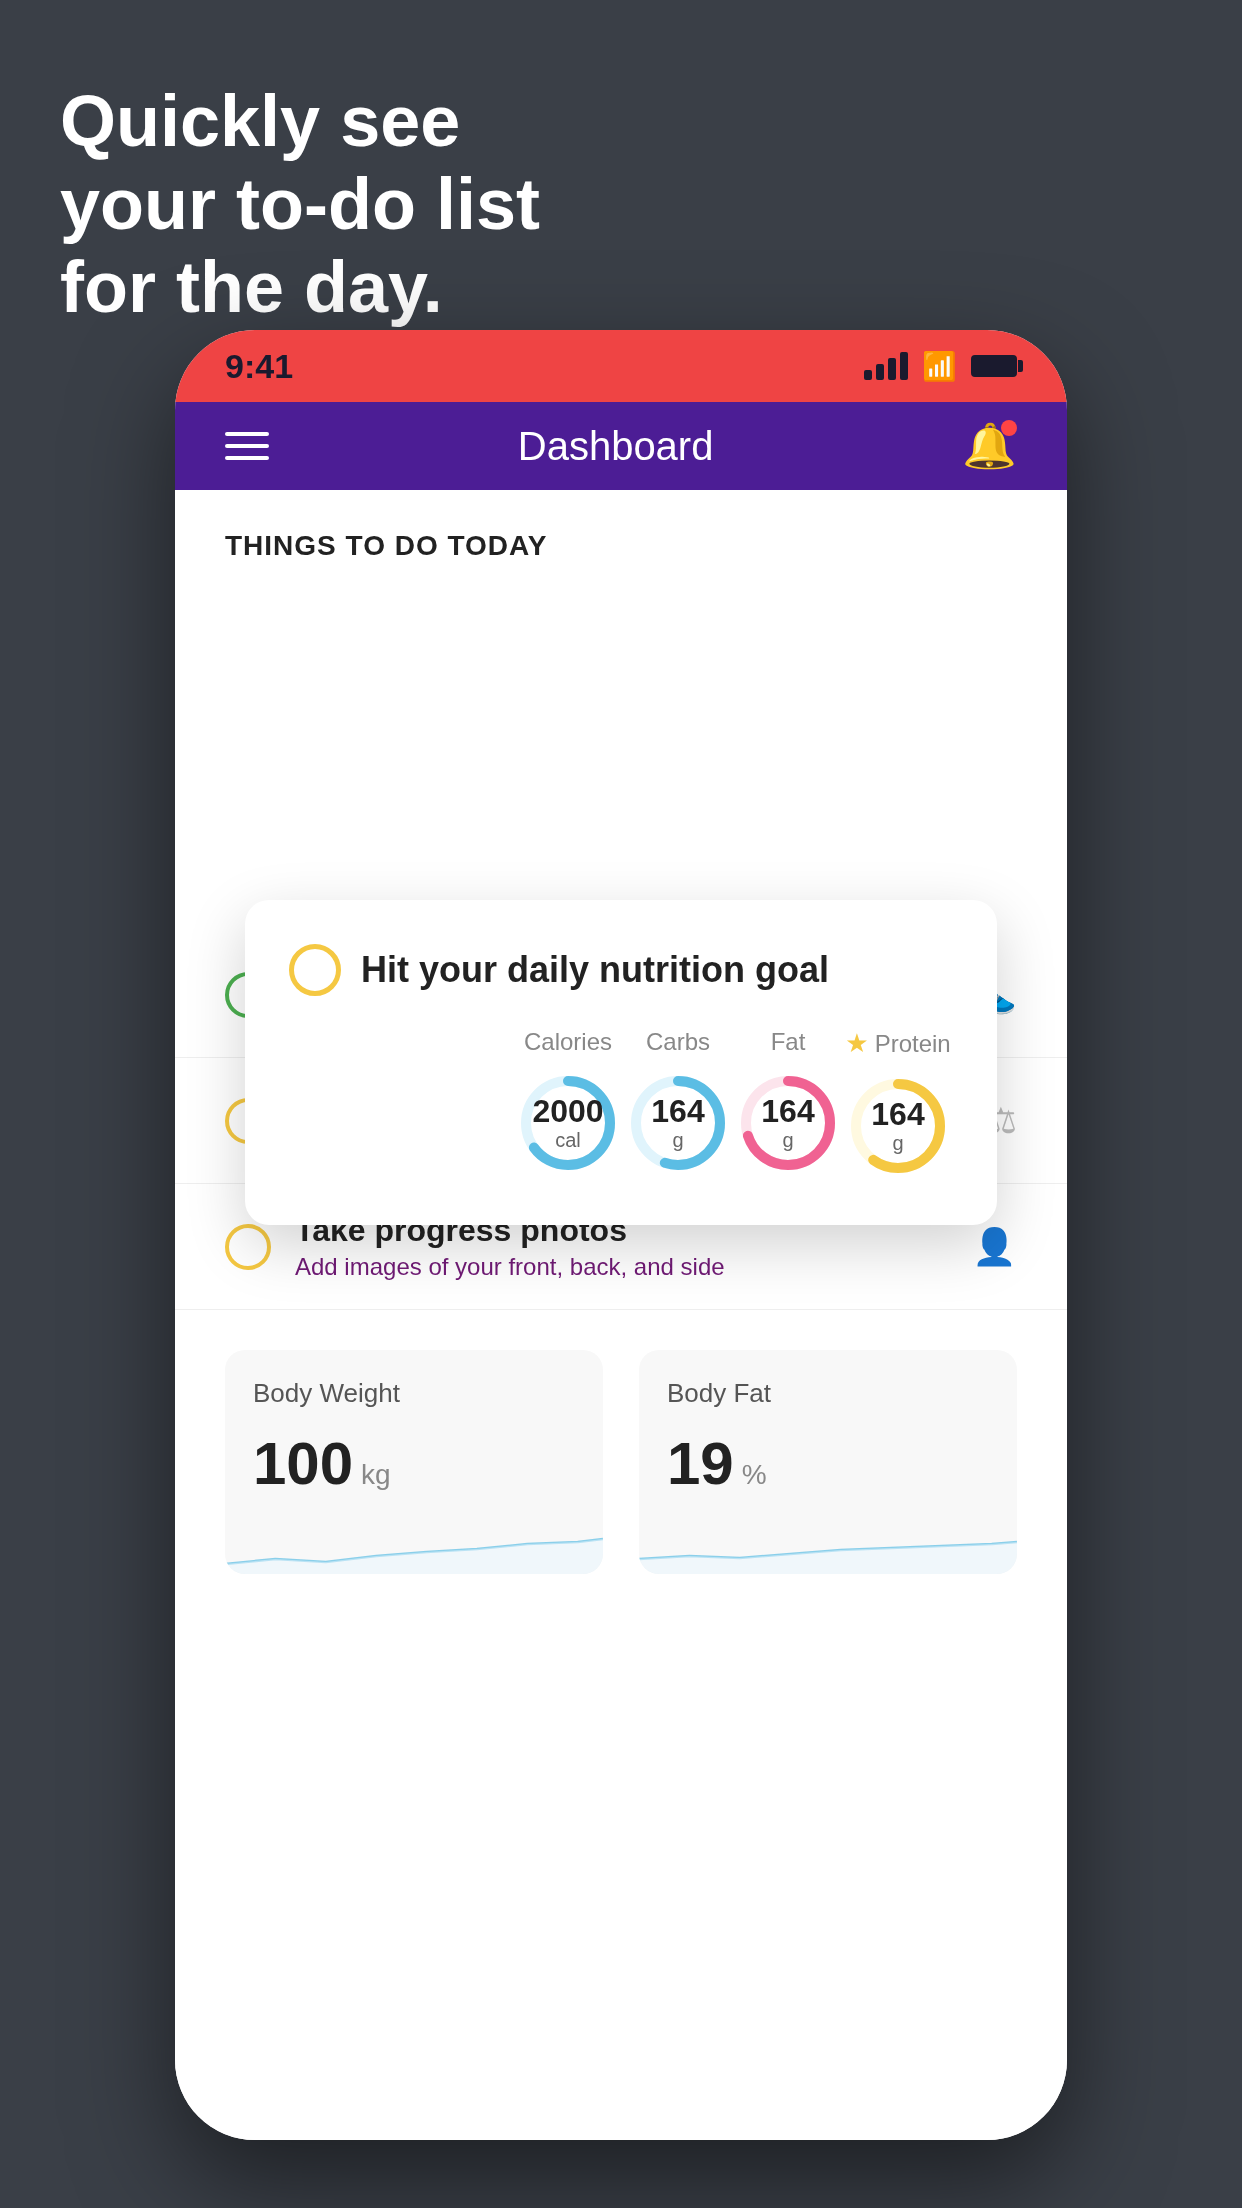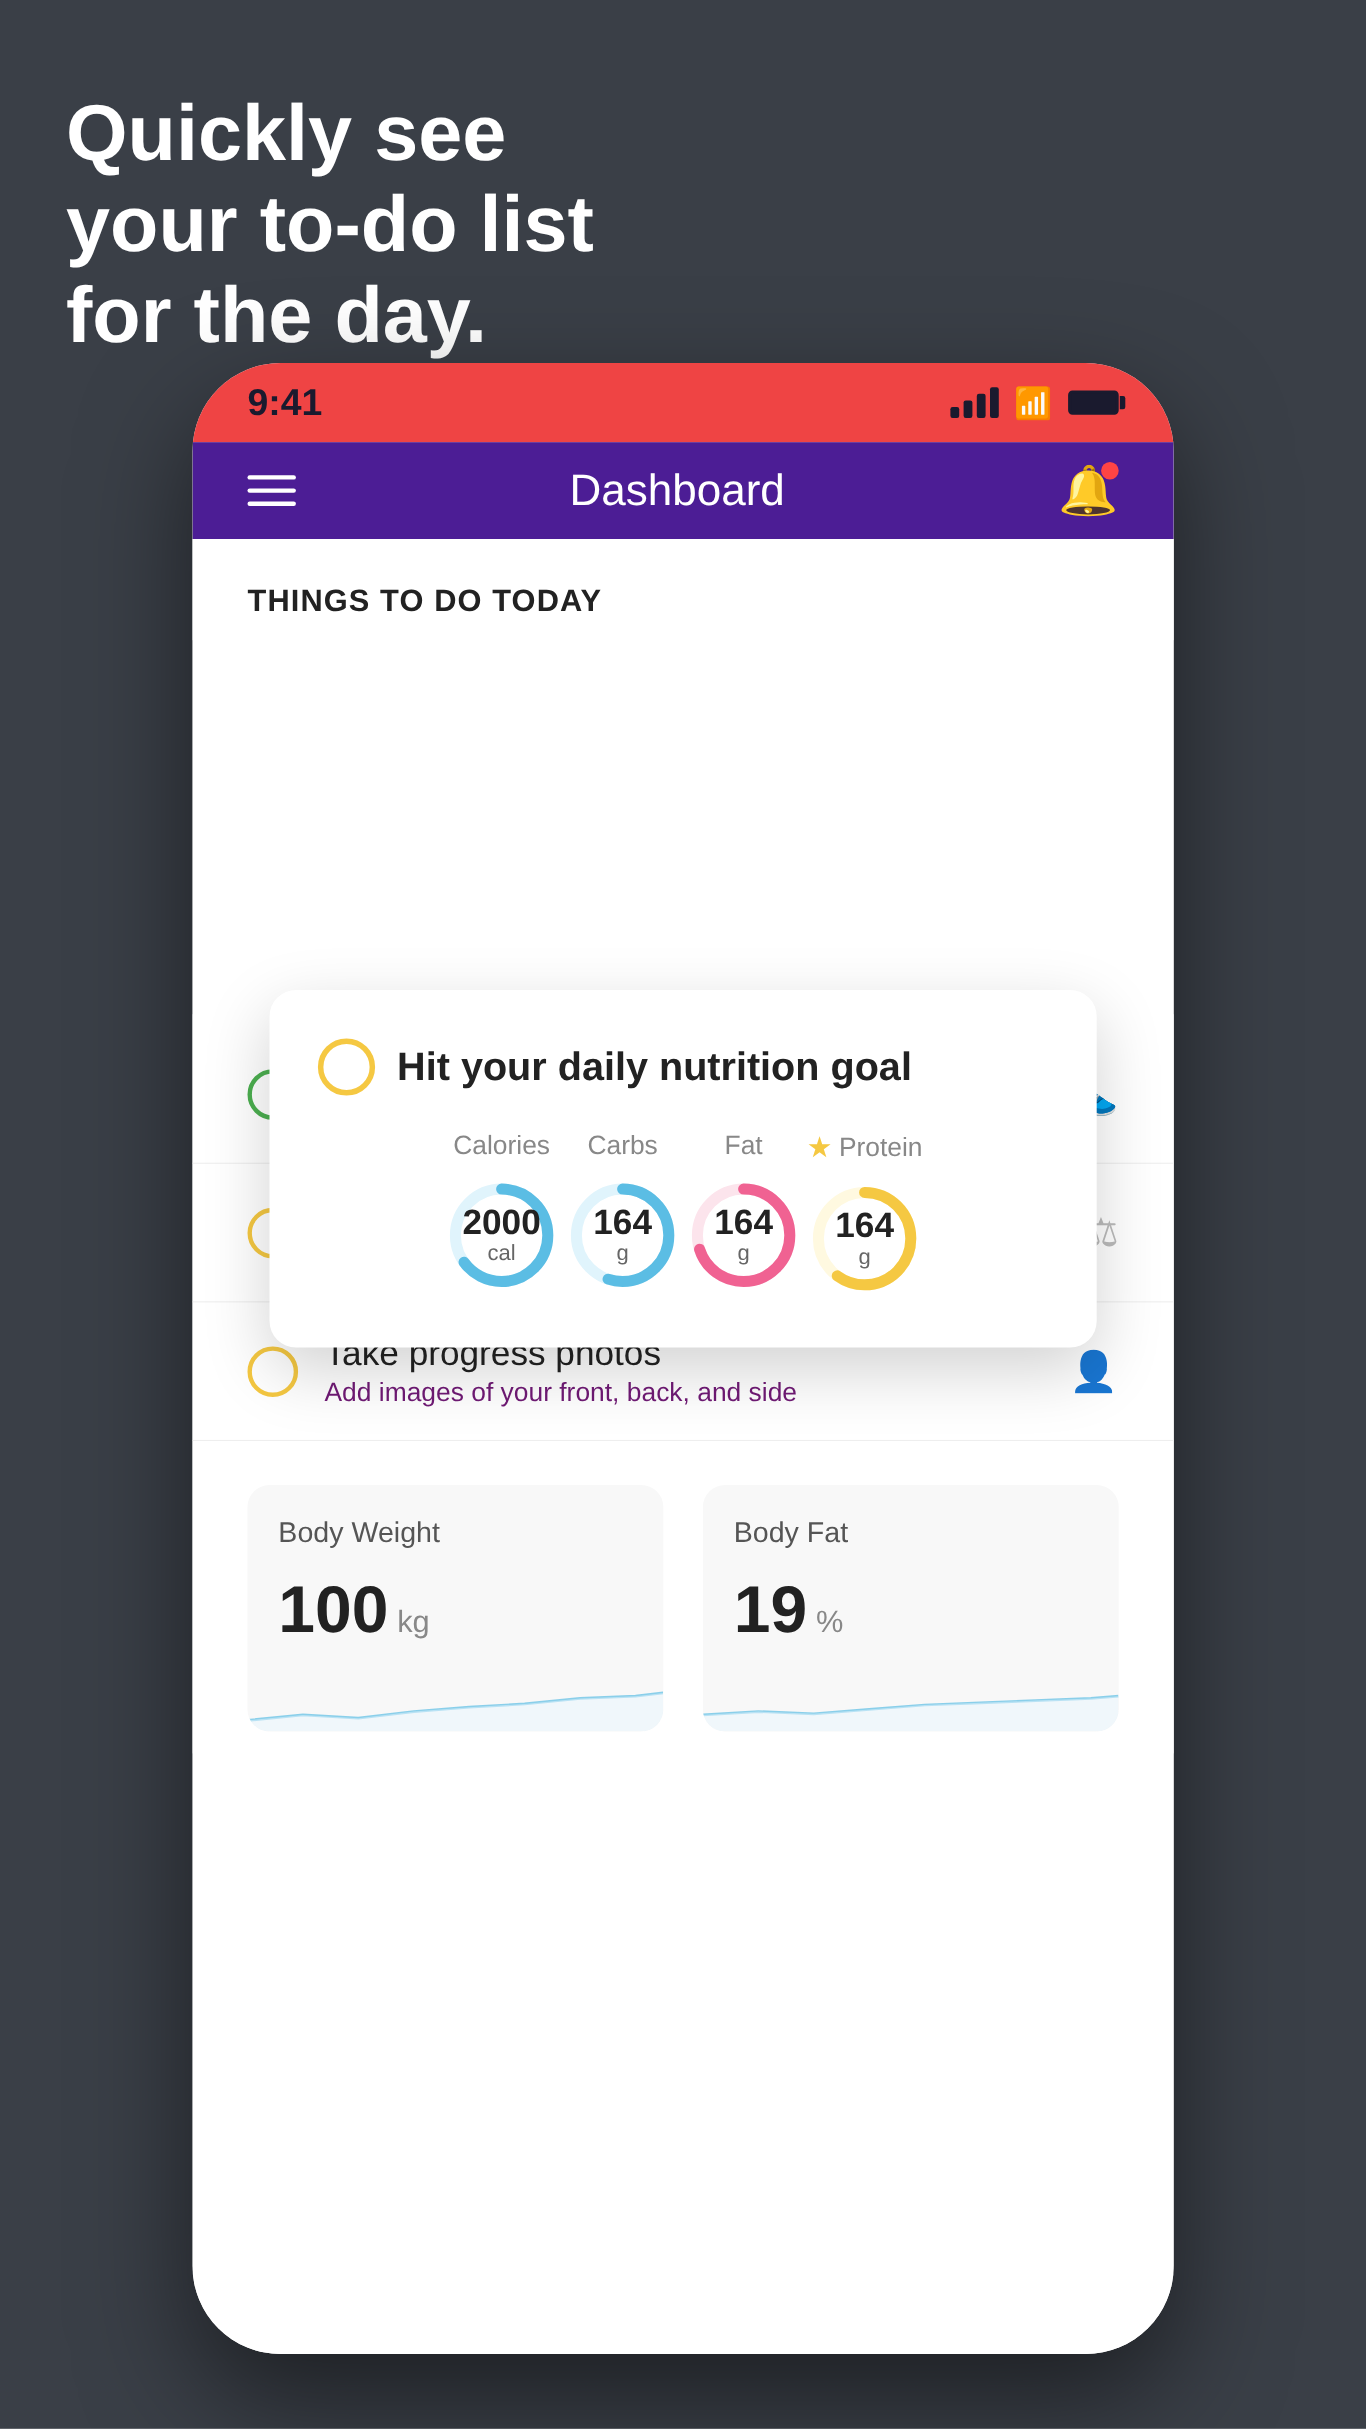--- a/index.html
+++ b/index.html
@@ -175,21 +175,21 @@
       flex-shrink: 0;
     }
     .card-title {
       font-size: 36px;
       font-weight: 600;
       color: #222;
       text-align: center;
     }
     .nutrition-row {
       display: flex;
-      justify-content: center;
+      justify-content: flex-end;
       align-items: flex-start;
     }
     .nutrition-item {
       display: flex;
       flex-direction: column;
       align-items: center;
       gap: 12px;
     }
     .nutrition-label {
       font-size: 24px;
@@ -254,21 +254,21 @@
     }
     .todo-circle.yellow {
       border: 4px solid #f5c842;
       background: transparent;
     }
     .todo-text {
       flex: 1;
     }
     .todo-name {
       font-size: 32px;
-      font-weight: 400;
+      font-weight: 700;
       color: #222;
     }
     .todo-desc {
       font-size: 24px;
       color: #701a75;
       margin-top: 4px;
     }
     .todo-icon {
       font-size: 36px;
       color: #bbb;

